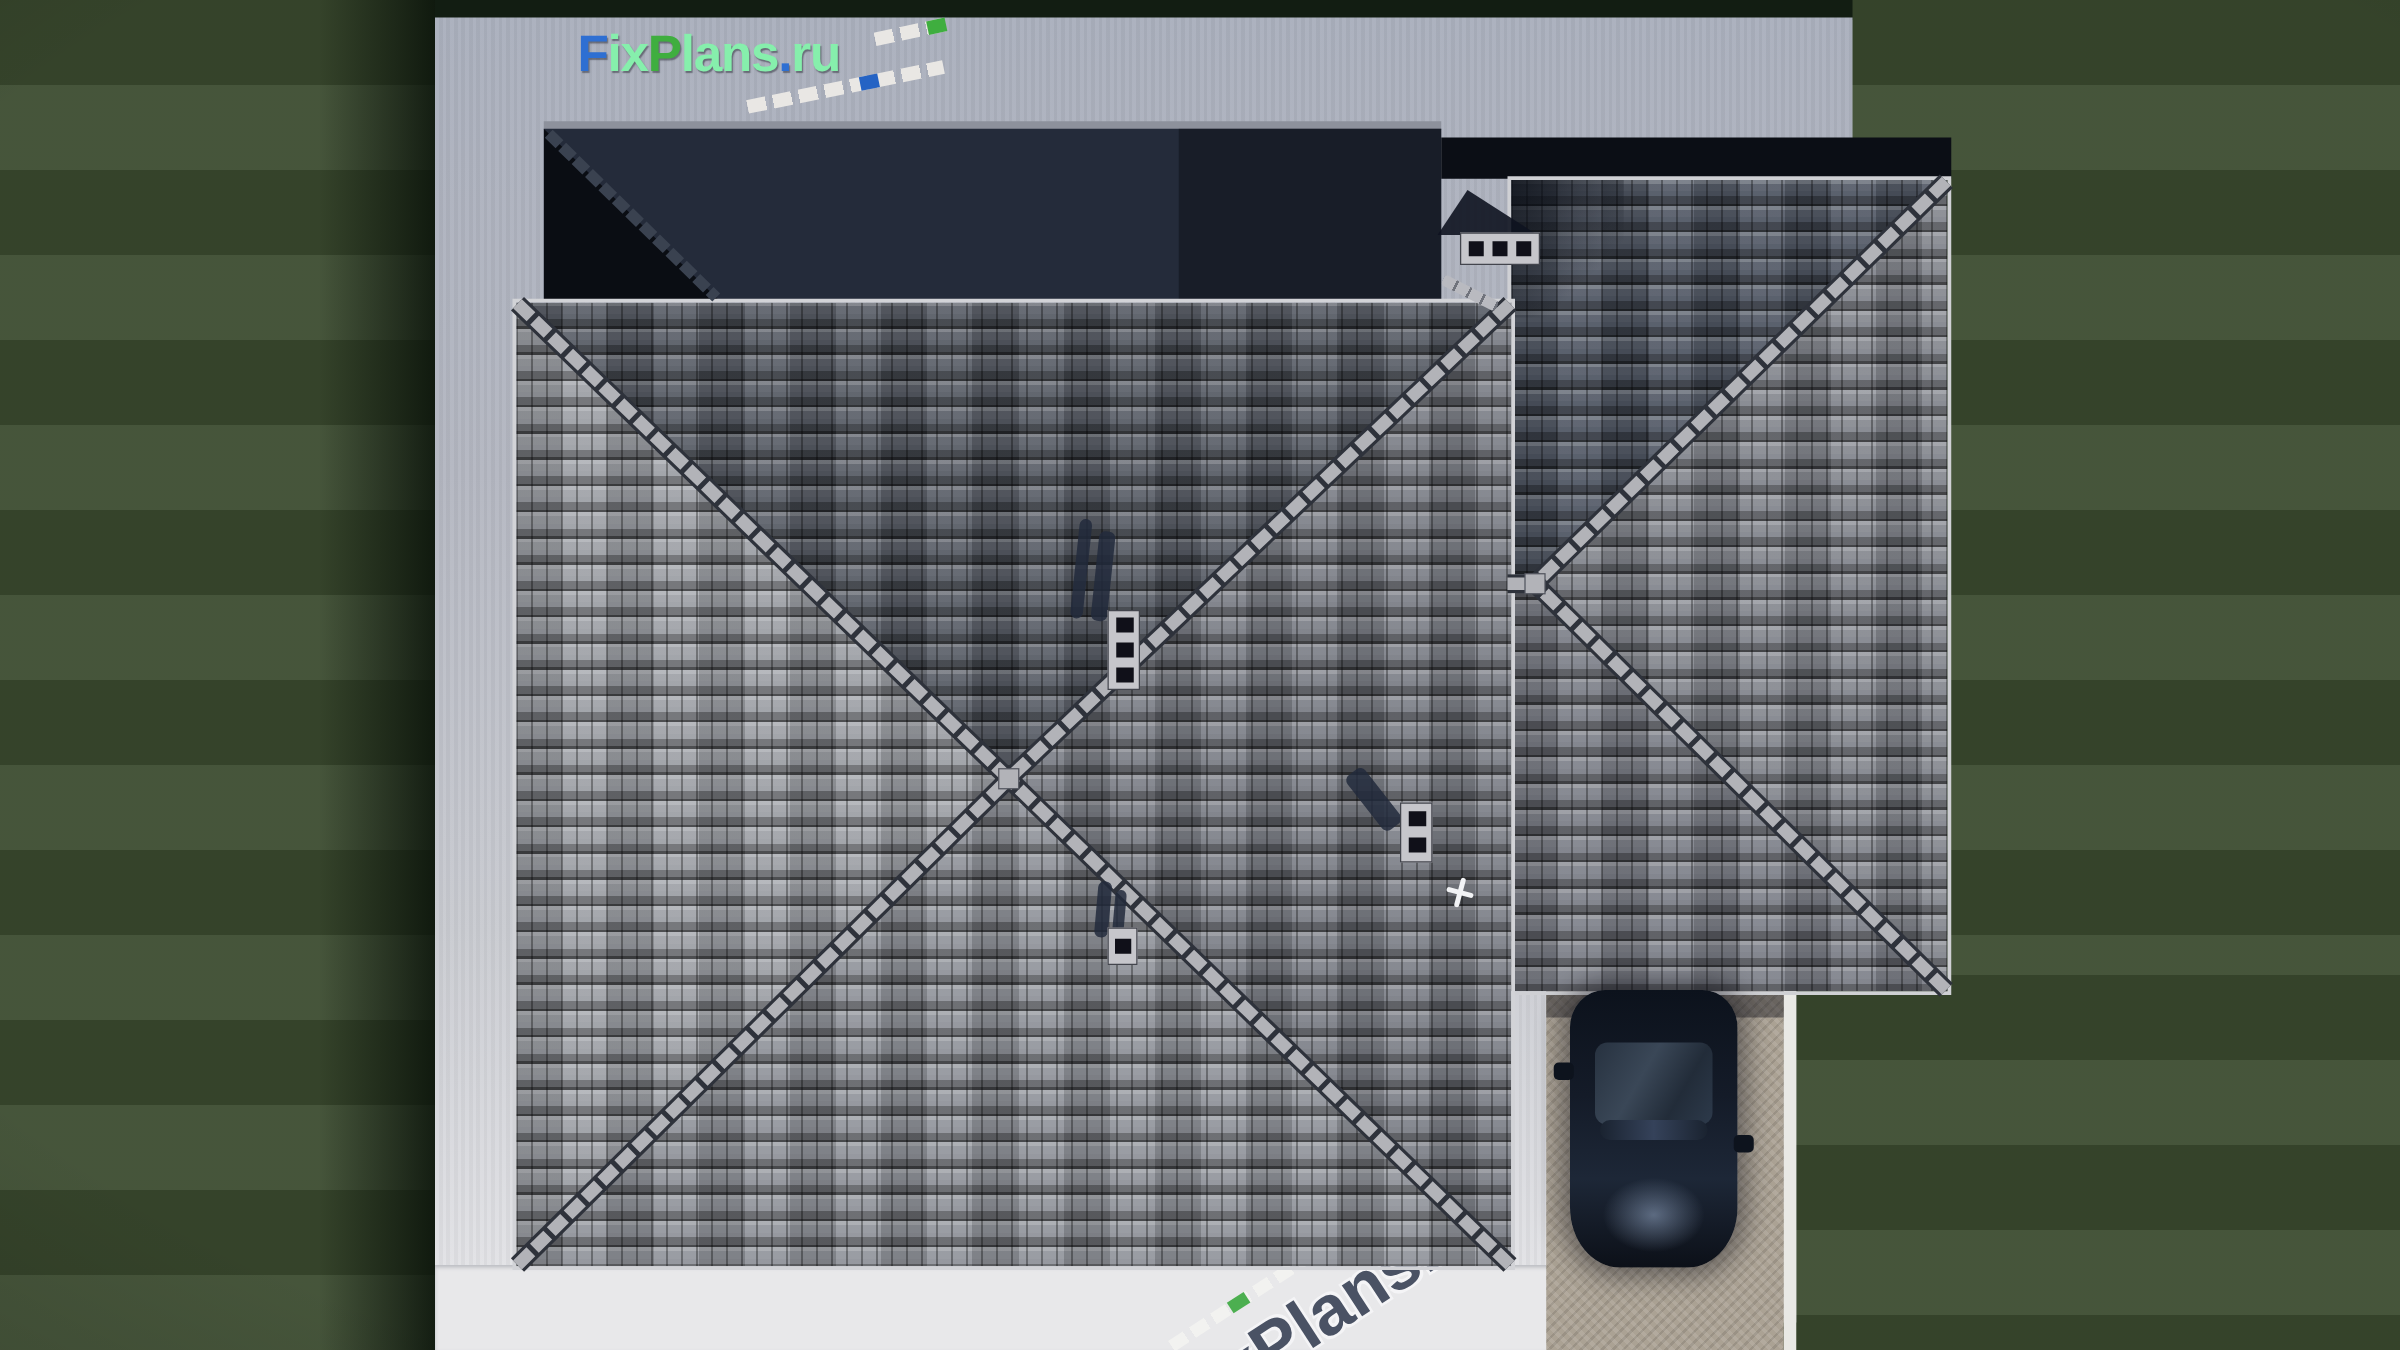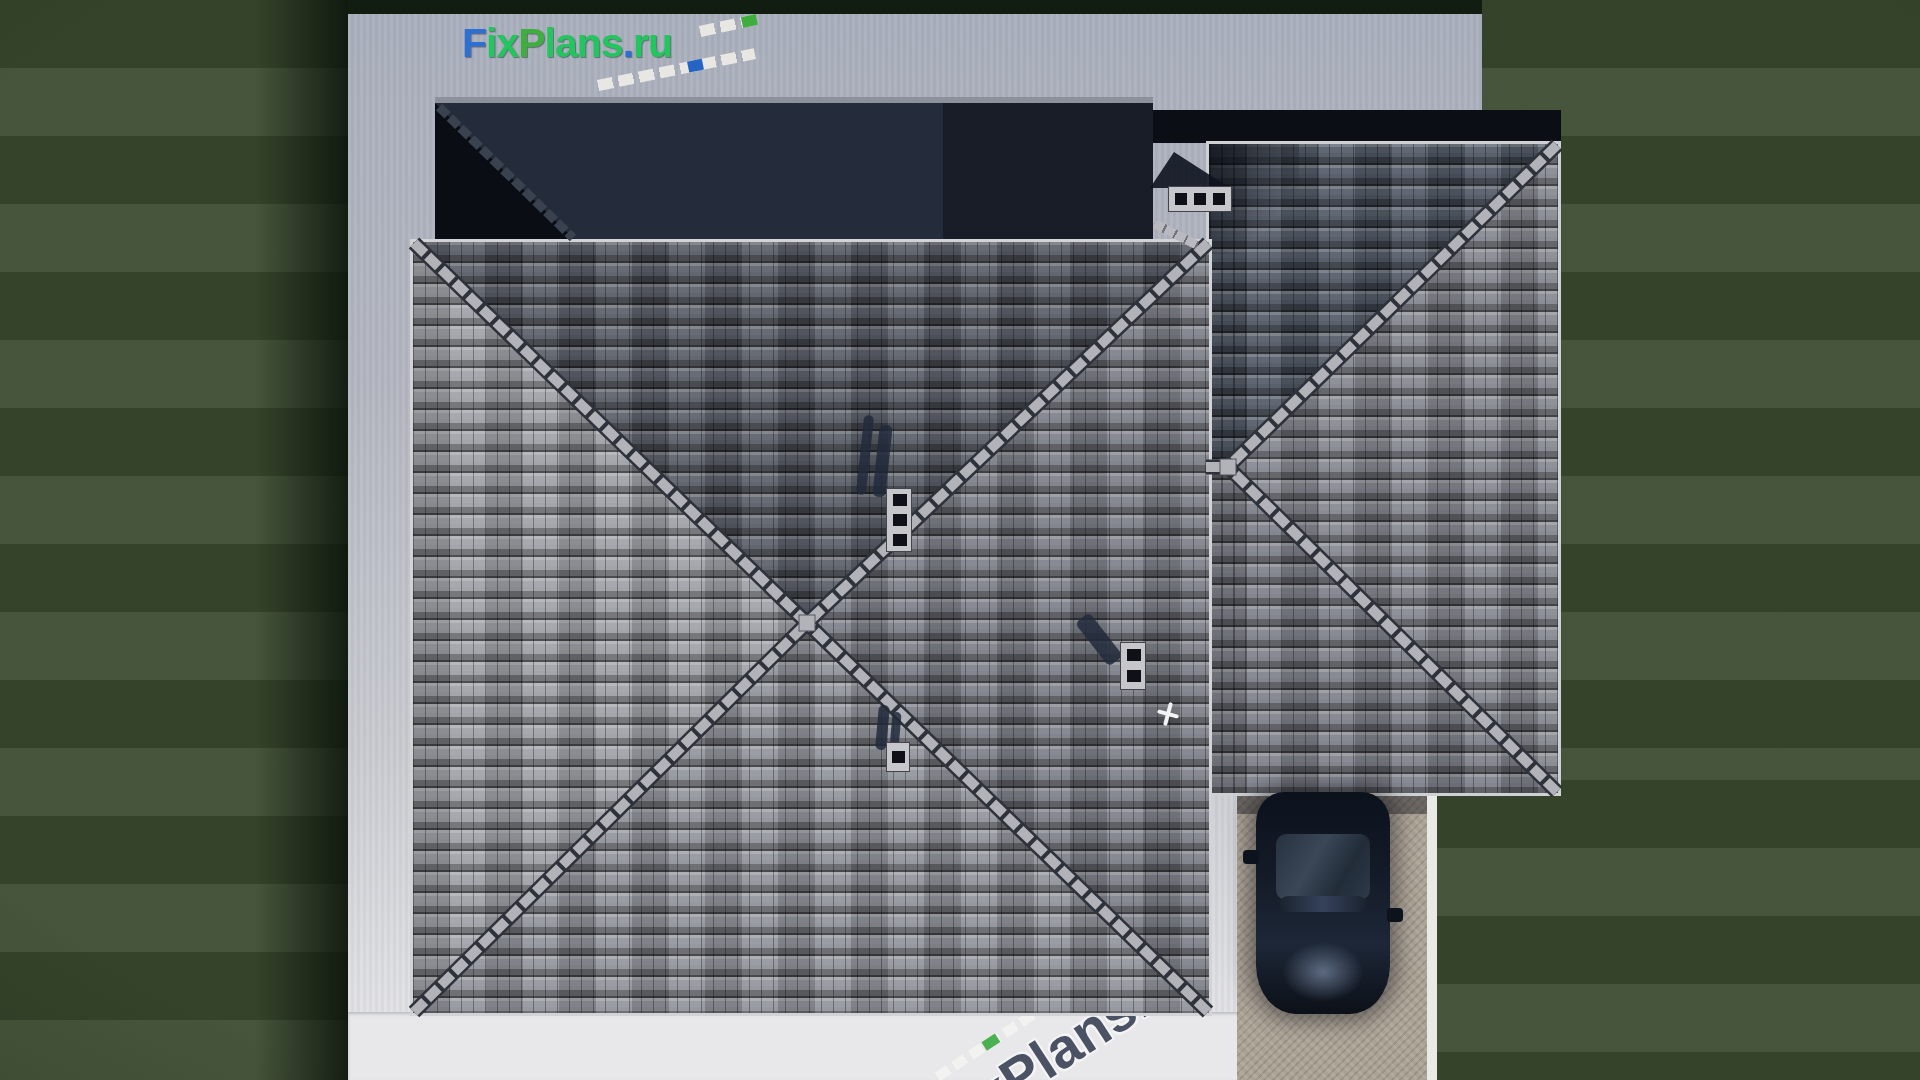--- a/index.html
+++ b/index.html
@@ -98,21 +98,21 @@
   .car-windshield{left:24px;top:104px;width:86px;height:16px;border-radius:8px;
     background:linear-gradient(90deg,#1a2330,#35425a,#1a2330);}
   .car-hood-highlight{left:26px;top:150px;width:82px;height:60px;
     background:radial-gradient(ellipse at 50% 50%, rgba(150,170,200,.55) 0%, rgba(150,170,200,0) 70%);}
   .car-mirror{width:16px;height:14px;background:#0d131d;border-radius:4px;}
 
   
   .wm-top{left:462px;top:18px;height:50px;display:flex;align-items:center;
     font-weight:bold;font-size:41px;letter-spacing:-1px;
     text-shadow:1px 1px 1px rgba(25,25,35,.45);white-space:nowrap;}
-  .c-blue{color:#2e6fd2;} .c-green{color:#3fae3f;} .c-light{color:#22c55e;} 
+  .c-blue{color:#2e6fd2;} .c-green{color:#3fae3f;} .c-light{color:#86efac;} 
   .dash-row{height:11px;background:repeating-linear-gradient(90deg,#e9e7e4 0 15px, rgba(0,0,0,0) 15px 21px);}
   .dash-blue{position:absolute;left:92px;top:0;width:15px;height:100%;background:#2563c4;}
   .dash-green{position:absolute;right:0;top:0;width:15px;height:100%;background:#3fae3f;}
   .wm-top-dashes1{left:598px;top:80px;width:160px;transform:rotate(-11.5deg);transform-origin:0 50%;}
   .wm-top-dashes2{left:700px;top:26px;width:58px;transform:rotate(-12deg);transform-origin:0 50%;}
 
   .wm-bottom-wrap{left:895px;top:1002px;width:350px;height:78px;overflow:hidden;}
   .wm-bottom-rot{position:absolute;left:16px;top:86px;transform:rotate(-33deg);
     transform-origin:0 0;white-space:nowrap;}
   .wm-bottom-dashes{position:relative;width:300px;height:10px;margin:0 0 6px 28px;

